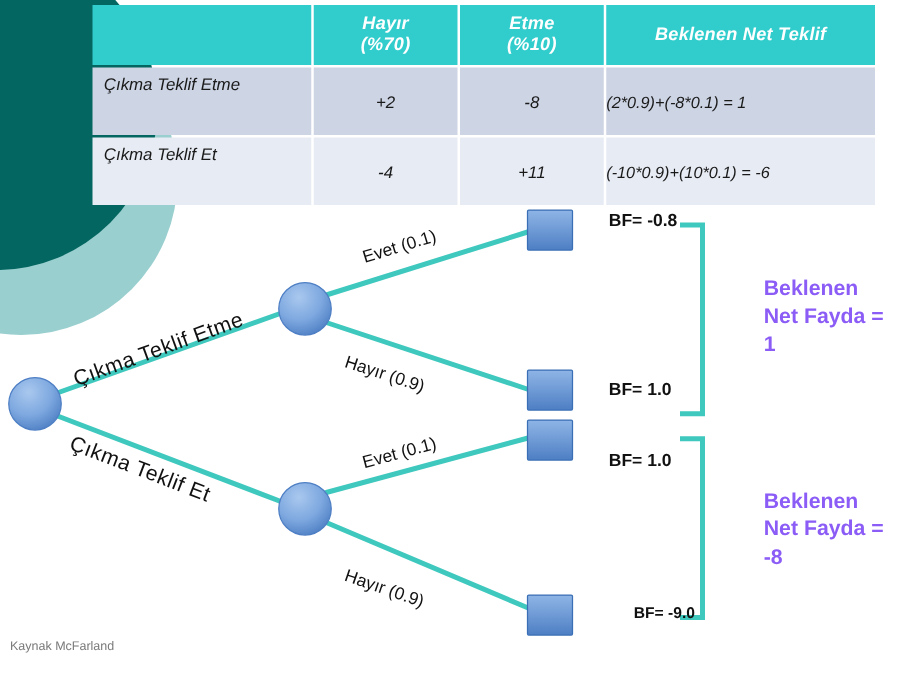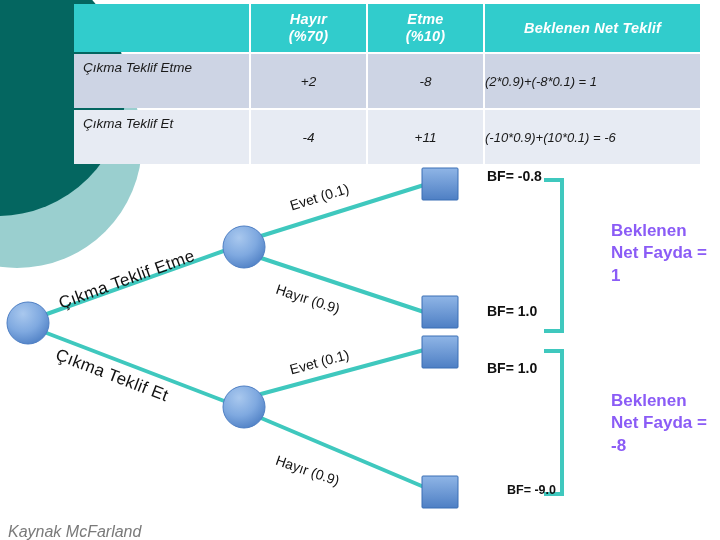--- a/index.html
+++ b/index.html
@@ -114,24 +114,23 @@
     font-size: 17px;
     color: #8b5cf6;
     font-weight: bold;
     line-height: 1.32;
     white-space: pre-line;
     margin-left: 28px;
   }
   #source-note {
     position: absolute;
     left: 8px;
-    top: 523px;
-    font-size: 16px;
+    top: 512px;
+    font-size: 10px;
     color: #7a7a7a;
-    font-style: italic;
   }
 </style>
 </head>
 <body>
 
 <div id="deco-light"></div>
 <div id="deco-dark"></div>
 
 <table id="payoff-table">
   <colgroup>

